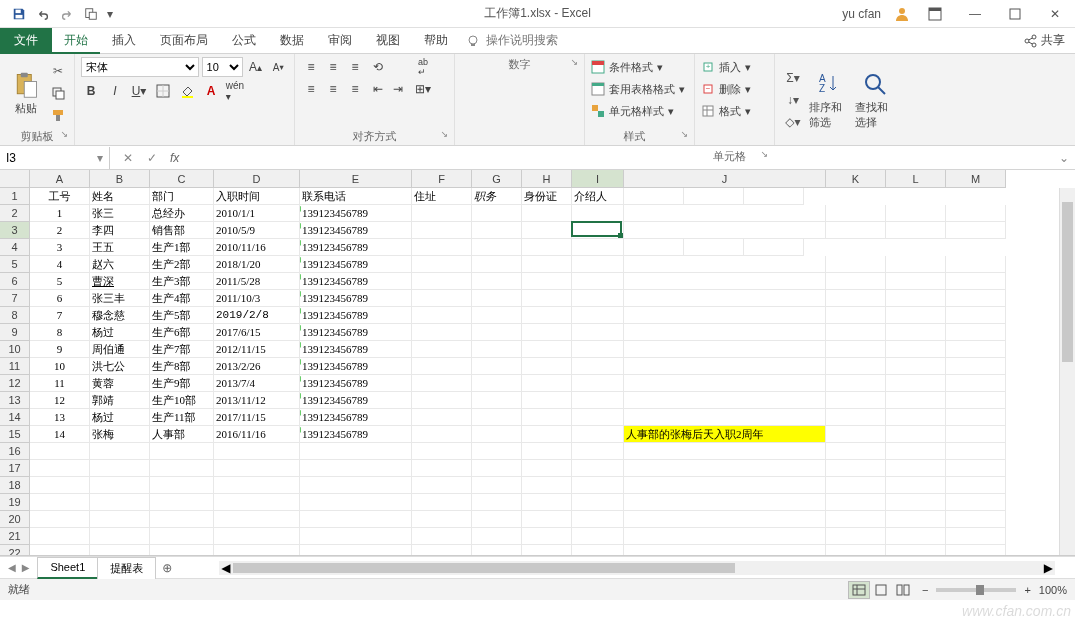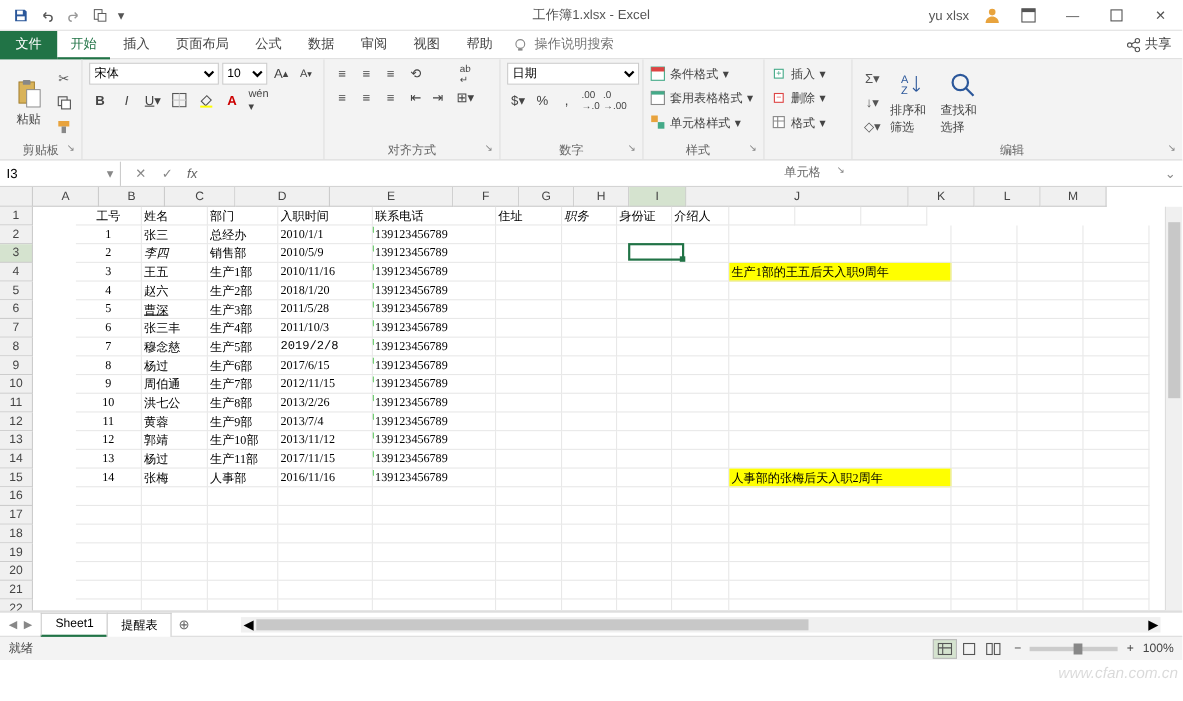--- a/index.html
+++ b/index.html
@@ -56,21 +56,21 @@
 
 .grid-wrap { position: relative; height: 386px; overflow: hidden; background: #fff; border-bottom: 1px solid #ccc; }
 .corner { position: absolute; left: 0; top: 0; width: 30px; height: 18px; background: #f0f0f0; border-right: 1px solid #ccc; border-bottom: 1px solid #ccc; }
 .col-headers { position: absolute; left: 30px; top: 0; height: 18px; display: flex; }
 .ch { height: 18px; background: #f0f0f0; border-right: 1px solid #ccc; border-bottom: 1px solid #ccc; display: flex; align-items: center; justify-content: center; color: #444; font-size: 11px; }
 .ch.active { background: #d5e3cf; }
 .row-headers { position: absolute; left: 0; top: 18px; width: 30px; }
 .rh { height: 17px; background: #f0f0f0; border-right: 1px solid #ccc; border-bottom: 1px solid #ccc; display: flex; align-items: center; justify-content: center; color: #444; font-size: 11px; }
 .rh.active { background: #d5e3cf; }
 .cells { position: absolute; left: 30px; top: 18px; }
-.row { display: flex; height: 17px; padding-left: 39px; }
+.row { display: flex; height: 17px; }
 .cell { height: 17px; border-right: 1px solid #e8e8e8; border-bottom: 1px solid #e8e8e8; padding: 0 2px; font-size: 11px; color: #000; display: flex; align-items: center; overflow: hidden; white-space: nowrap; font-family: SimSun, serif; }
 .cell.center { justify-content: center; }
 .cell.num { position: relative; }
 .cell.num::before { content: ""; position: absolute; left: 0; top: 0; border-left: 4px solid #0a0; border-top: 4px solid transparent; border-bottom: 4px solid transparent; transform: rotate(-45deg) translate(-1px,-3px); }
 .cell.hl { background: #ffff00; }
 .sel-box { position: absolute; border: 2px solid #217346; pointer-events: none; }
 .sel-box::after { content: ""; position: absolute; right: -3px; bottom: -3px; width: 5px; height: 5px; background: #217346; }
 .vscroll { position: absolute; right: 0; top: 18px; bottom: 0; width: 16px; background: #f0f0f0; border-left: 1px solid #ddd; }
 .vthumb { position: absolute; left: 2px; right: 2px; top: 14px; height: 160px; background: #c8c8c8; }
 
@@ -121,21 +121,21 @@
     <div class="qat-btn">
         <svg viewBox="0 0 16 16">
           <rect x="2" y="2" width="8" height="10" fill="none" stroke="#555"></rect>
           <rect x="6" y="6" width="8" height="8" fill="#fff" stroke="#555"></rect>
         </svg>
       </div>
     <div class="qat-btn" style="width:12px;">▾</div>
   </div>
   <div class="title-text">工作簿1.xlsx - Excel</div>
   <div class="title-right">
-    <span class="user-name">yu xlsx</span>
+    <span class="user-name">yu cfan</span>
     <svg class="avatar-ico" viewBox="0 0 18 18">
         <circle cx="9" cy="6" r="3" fill="#e8a33d"></circle>
         <path d="M3 16c0-4 3-6 6-6s6 2 6 6z" fill="#e8a33d"></path>
       </svg>
     <div class="win-btn">
         <svg width="14" height="14" viewBox="0 0 14 14">
           <rect x="1" y="1" width="12" height="12" fill="none" stroke="#555"></rect>
           <rect x="1" y="1" width="12" height="3" fill="#555"></rect>
         </svg>
       </div>
@@ -267,30 +267,20 @@
               <span style="font-size:9px;">ab<br>↵</span>
             </div>
           <div class="fb" style="width:24px;">⊞▾</div>
         </div>
       </div>
     </div>
     <div class="grp-label">对齐方式</div>
   </div>
 
   <div class="grp" style="width:130px;">
-    <div style="flex:1;">
-      <select class="num-dd"><option>日期</option></select>
-      <div style="display:flex;gap:2px;margin-top:4px;">
-        <div class="fb">$▾</div>
-        <div class="fb">%</div>
-        <div class="fb">,</div>
-        <div class="fb" style="font-size:9px;">.00<br>→.0</div>
-        <div class="fb" style="font-size:9px;">.0<br>→.00</div>
-      </div>
-    </div>
     <div class="grp-label">数字</div>
   </div>
 
   <div class="grp" style="width:110px;">
     <div class="stack3" style="flex:1;">
       <div class="line"><svg viewBox="0 0 14 14">
             <rect x="1" y="1" width="12" height="12" fill="#fff" stroke="#4a8"></rect>
             <rect x="1" y="1" width="12" height="4" fill="#d44"></rect>
           </svg><span>条件格式</span>▾</div>
       <div class="line"><svg viewBox="0 0 14 14">
@@ -339,21 +329,20 @@
         <span>排序和筛选</span>
       </div>
       <div class="big-btn">
         <svg viewBox="0 0 28 28">
             <circle cx="12" cy="12" r="7" fill="none" stroke="#2b579a" stroke-width="2"></circle>
             <line x1="17" y1="17" x2="24" y2="24" stroke="#2b579a" stroke-width="2"></line>
           </svg>
         <span>查找和选择</span>
       </div>
     </div>
-    <div class="grp-label" style="padding-right:10px;">编辑</div>
   </div>
 </div>
 
 <div class="fbar">
   <div class="namebox">
     <input value="I3" style="">
     <span style="margin-left:auto;color:#888;">▾</span>
   </div>
   <div class="fbar-btns">
     <span>✕</span>
@@ -430,21 +419,21 @@
         <div class="cell" style="width: 50px;"></div>
         <div class="cell" style="width: 50px;"></div>
         <div class="cell" style="width: 52px;"></div>
         <div class="cell" style="width: 202px;"></div>
         <div class="cell" style="width: 60px;"></div>
         <div class="cell" style="width: 60px;"></div>
         <div class="cell" style="width: 60px;"></div>
       </div>
       <div class="row">
         <div class="cell center" style="width: 60px;">2</div>
-        <div class="cell" style="width: 60px; font-style: italic;">李四</div>
+        <div class="cell" style="width: 60px;">李四</div>
         <div class="cell" style="width: 64px;">销售部</div>
         <div class="cell" style="width: 86px;">2010/5/9</div>
         <div class="cell num" style="width: 112px;">139123456789</div>
         <div class="cell" style="width: 60px;"></div>
         <div class="cell" style="width: 50px;"></div>
         <div class="cell" style="width: 50px;"></div>
         <div class="cell" style="width: 52px;"></div>
         <div class="cell" style="width: 202px;"></div>
         <div class="cell" style="width: 60px;"></div>
         <div class="cell" style="width: 60px;"></div>
@@ -453,21 +442,20 @@
       <div class="row">
         <div class="cell center" style="width: 60px;">3</div>
         <div class="cell" style="width: 60px;">王五</div>
         <div class="cell" style="width: 64px;">生产1部</div>
         <div class="cell" style="width: 86px;">2010/11/16</div>
         <div class="cell num" style="width: 112px;">139123456789</div>
         <div class="cell" style="width: 60px;"></div>
         <div class="cell" style="width: 50px;"></div>
         <div class="cell" style="width: 50px;"></div>
         <div class="cell" style="width: 52px;"></div>
-        <div class="cell hl" style="width: 202px;">生产1部的王五后天入职9周年</div>
         <div class="cell" style="width: 60px;"></div>
         <div class="cell" style="width: 60px;"></div>
         <div class="cell" style="width: 60px;"></div>
       </div>
       <div class="row">
         <div class="cell center" style="width: 60px;">4</div>
         <div class="cell" style="width: 60px;">赵六</div>
         <div class="cell" style="width: 64px;">生产2部</div>
         <div class="cell" style="width: 86px;">2018/1/20</div>
         <div class="cell num" style="width: 112px;">139123456789</div>

